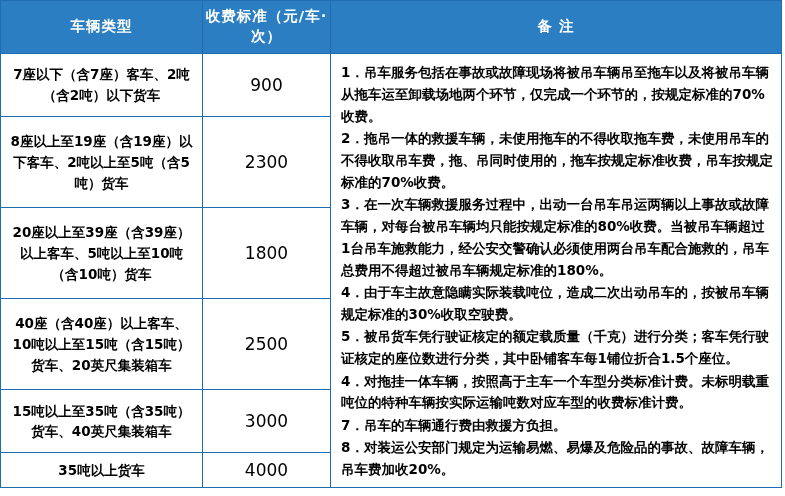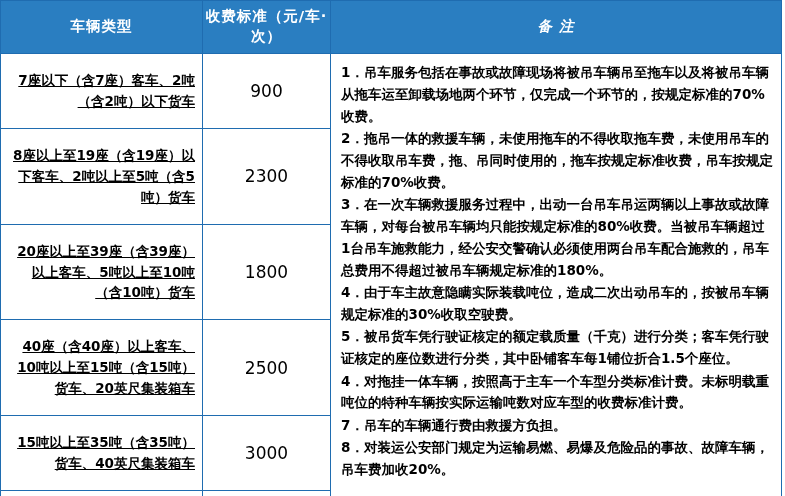--- a/index.html
+++ b/index.html
@@ -31,30 +31,29 @@
     font-weight: bold;
     font-size: 14.5px;
     text-align: center;
     height: 52px;
     line-height: 1.35;
     padding: 4px 6px;
     letter-spacing: 1px;
   }
   .col-type { width: 202px; }
   .col-fee  { width: 128px; }
-  .col-note { width: 451px; font-style: italic; }
+  .col-note { width: 451px; }
 
   td.type-cell {
     font-size: 13.5px;
     line-height: 1.55;
-    text-align: right;
-    padding: 16px 7px;
+    text-align: center;
+    padding: 2px 7px;
     font-weight: bold;
     letter-spacing: 0px;
-    text-decoration: underline;
   }
   td.fee-cell {
     font-size: 17px;
     text-align: center;
     font-weight: normal;
   }
   td.note-cell {
     font-size: 13.5px;
     line-height: 1.62;
     text-align: left;

